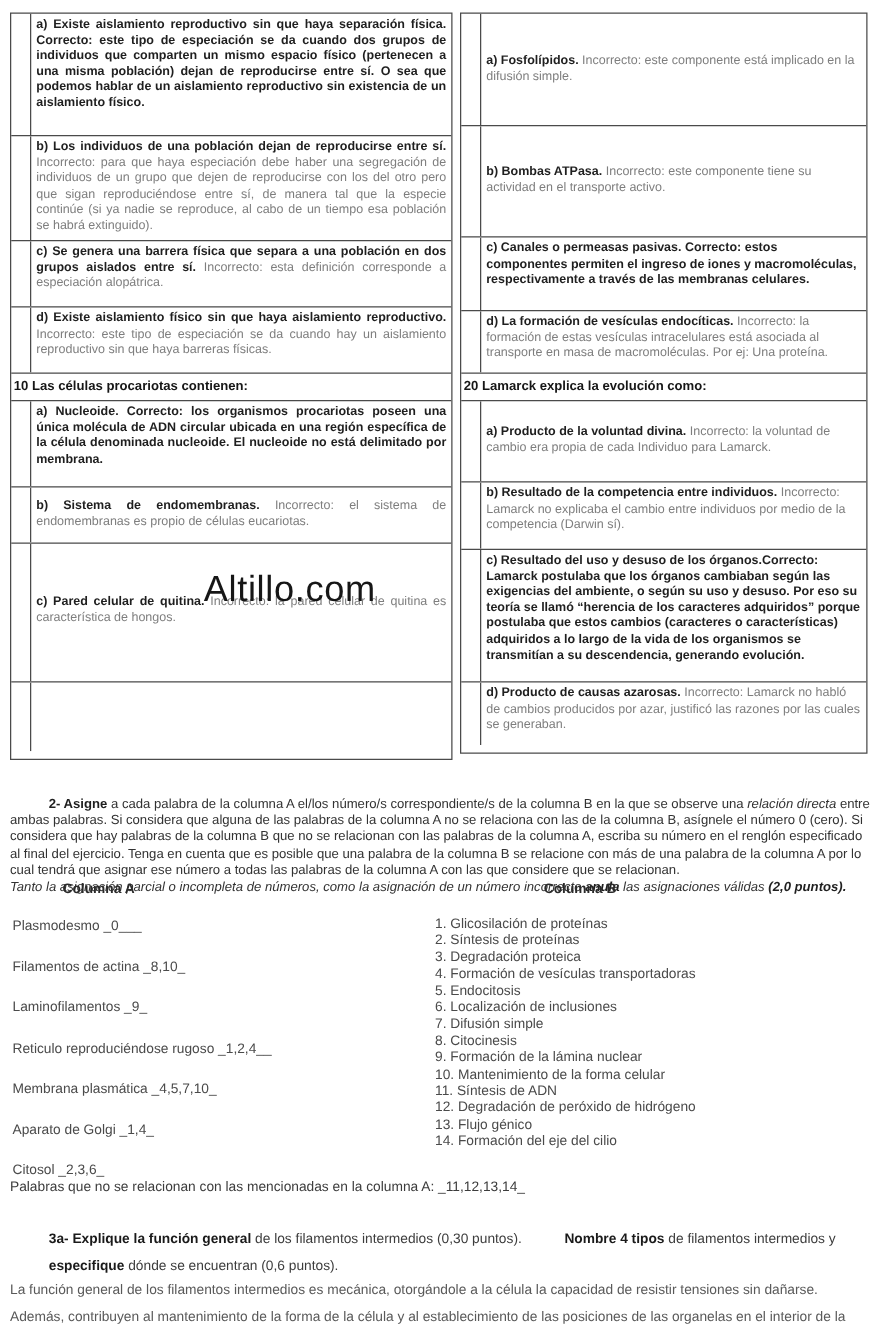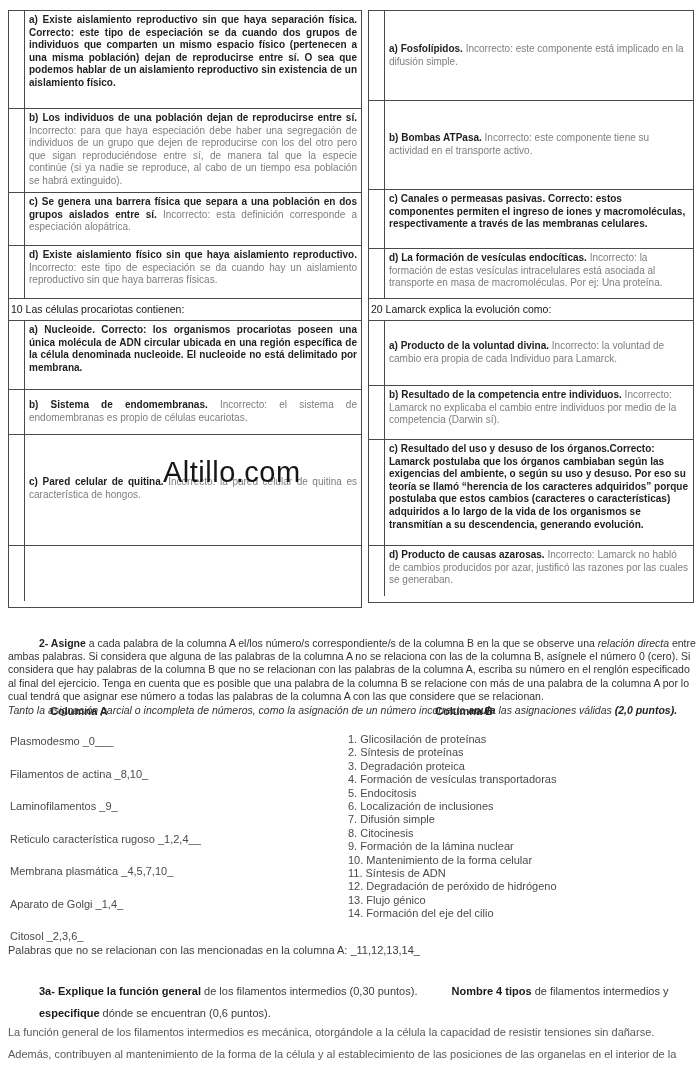--- a/index.html
+++ b/index.html
@@ -15,21 +15,21 @@
   .ncol{width:16px;flex:0 0 16px;border-right:1px solid #4a4a4a;box-sizing:border-box;}
   .tcell{flex:1;padding:3px 4px;font-size:10px;line-height:12.6px;overflow:hidden;box-sizing:border-box;}
   #table-left .tcell{text-align:justify;}
   .vc{align-items:center;}
   .vc .tcell{padding-top:0;padding-bottom:0;}
   .pad-wm{padding-top:41px;}
   .opt{font-weight:bold;color:#1f1f1f;}
   .x-bold{font-weight:bold;color:#1f1f1f;}
   .x-gray{font-weight:normal;color:#7e7e7e;}
   .theader{display:block;}
-  .hcell{padding:4px 2px 2px 2px;font-weight:normal;color:#161616;font-size:10.5px;line-height:12px;}
+  .hcell{padding:4px 2px 2px 2px;font-weight:bold;color:#161616;font-size:10.5px;line-height:12px;}
 
   
   #watermark{position:absolute;left:163px;top:456px;font-size:29px;color:#161616;letter-spacing:0.5px;}
 
   
   #para2{position:absolute;left:8px;top:626px;width:688px;font-size:10.5px;line-height:13.4px;color:#323232;}
   .seg-b{font-weight:bold;color:#1f1f1f;margin-left:31px;}
   .seg-i{font-style:italic;}
   .seg-bi{font-style:italic;font-weight:bold;color:#1f1f1f;}
   .blockline{display:block;}
@@ -164,21 +164,21 @@
     <span class="blockline"><span class="seg-i">Tanto la asignación parcial o incompleta de números, como la asignación de un número incorrecto </span><span class="seg-bi">anula</span><span class="seg-i"> las asignaciones válidas </span><span class="seg-bi">(2,0 puntos).</span></span>
   </p>
 
   <div class="colhead" id="colhead-a">Columna A</div>
   <div class="colhead" id="colhead-b">Columna B</div>
 
   <div id="cola">
     <div class="cola-item">Plasmodesmo _0___</div>
     <div class="cola-item">Filamentos de actina _8,10_</div>
     <div class="cola-item">Laminofilamentos _9_</div>
-    <div class="cola-item">Reticulo característica rugoso _1,2,4__</div>
+    <div class="cola-item">Reticulo reproduciéndose rugoso _1,2,4__</div>
     <div class="cola-item">Membrana plasmática _4,5,7,10_</div>
     <div class="cola-item">Aparato de Golgi _1,4_</div>
     <div class="cola-item">Citosol _2,3,6_</div>
   </div>
 
   <div id="colb">
     <div class="colb-item">1.  Glicosilación de proteínas</div>
     <div class="colb-item">2.  Síntesis de proteínas</div>
     <div class="colb-item">3.  Degradación proteica</div>
     <div class="colb-item">4.  Formación de vesículas transportadoras</div>

